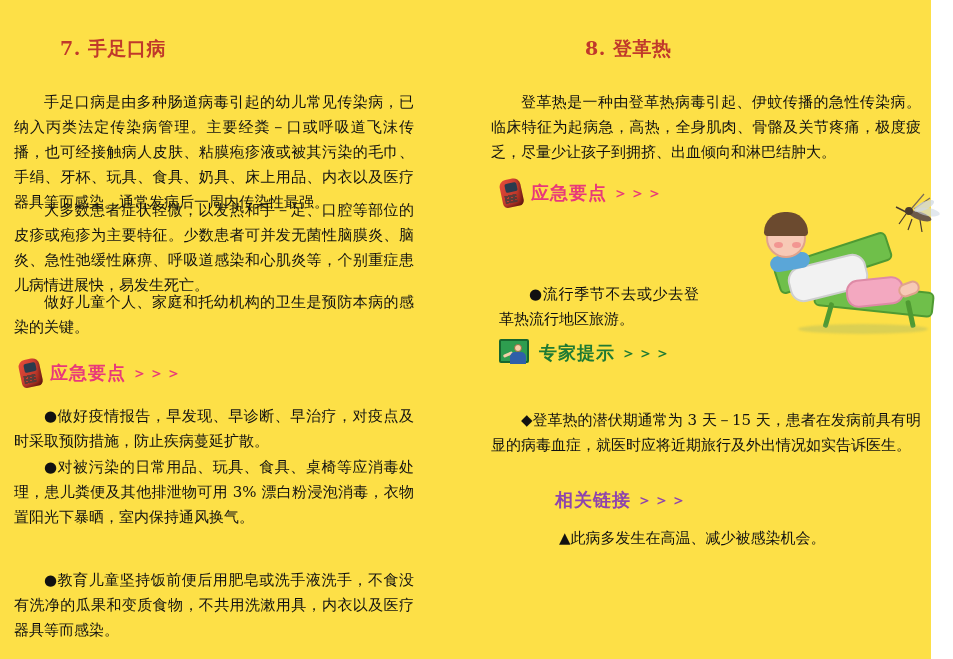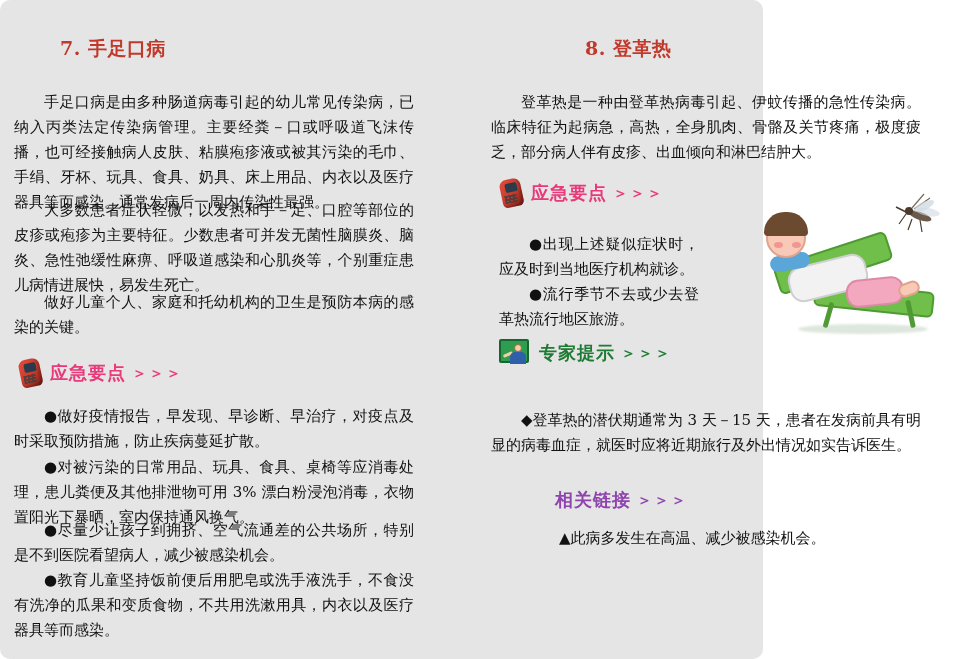--- a/index.html
+++ b/index.html
@@ -7,24 +7,23 @@
     margin: 0;
     padding: 0;
     width: 953px;
     height: 659px;
     background: #ffffff;
     font-family: "DejaVu Sans", "Liberation Sans", sans-serif;
     overflow: hidden;
   }
   .page {
     position: relative;
-    width: 763px;
+    width: 931px;
     height: 659px;
-    background: #e5e5e5;
-    border-radius: 10px;
+    background: #fde047;
   }
   .col {
     position: absolute;
     top: 0;
     height: 659px;
   }
   .col-left { left: 0; width: 476px; }
   .col-right { left: 477px; width: 476px; }
 
   .section-title {
@@ -307,30 +306,29 @@
         <span class="keys"></span>
       </span>
       <span class="banner-label">应急要点</span>
       <span class="arrows">＞＞＞</span>
     </div>
 
     <div class="body-text para-left indent" style="top: 404px;">●做好疫情报告，早发现、早诊断、早治疗，对疫点及时采取预防措施，防止疾病蔓延扩散。</div>
 
     <div class="body-text para-left indent" style="top: 455px;">●对被污染的日常用品、玩具、食具、桌椅等应消毒处理，患儿粪便及其他排泄物可用 3% 漂白粉浸泡消毒，衣物置阳光下暴晒，室内保持通风换气。</div>
 
-    <div class="body-text para-left indent" style="top: 518px;">●尽量少让孩子到拥挤、空气流通差的公共场所，特别是不到医院看望病人，减少被感染机会。</div>
 
     <div class="body-text para-left indent" style="top: 568px;">●教育儿童坚持饭前便后用肥皂或洗手液洗手，不食没有洗净的瓜果和变质食物，不共用洗漱用具，内衣以及医疗器具等而感染。</div>
   </div>
 
   <div class="col col-right">
 
     <div class="section-title title-right">8. 登革热</div>
 
-    <div class="body-text para-right indent" style="top: 90px;">登革热是一种由登革热病毒引起、伊蚊传播的急性传染病。临床特征为起病急，高热，全身肌肉、骨骼及关节疼痛，极度疲乏，部分病人伴有皮疹、出血倾向和淋巴结肿大。</div>
+    <div class="body-text para-right indent" style="top: 90px;">登革热是一种由登革热病毒引起、伊蚊传播的急性传染病。临床特征为起病急，高热，全身肌肉、骨骼及关节疼痛，极度疲乏，尽量少让孩子到拥挤、出血倾向和淋巴结肿大。</div>
 
     <div class="banner banner-pink" style="left: 22px; top: 178px;">
       <span class="icon-phone">
         <span class="handset"></span>
         <span class="screen"></span>
         <span class="keys"></span>
       </span>
       <span class="banner-label">应急要点</span>
       <span class="arrows">＞＞＞</span>
     </div>
@@ -353,21 +351,20 @@
       <span class="ill-pants"></span>
       <span class="ill-foot"></span>
       <span class="ill-scarf"></span>
       <span class="ill-head"></span>
       <span class="ill-hair"></span>
       <span class="ill-cheek"></span>
       <span class="ill-cheek2"></span>
       <span class="ill-shadow"></span>
     </div>
 
-    <div class="body-text indent" style="left: 22px; top: 232px; width: 200px;">●出现上述疑似症状时，应及时到当地医疗机构就诊。</div>
 
     <div class="body-text indent" style="left: 22px; top: 282px; width: 200px;">●流行季节不去或少去登革热流行地区旅游。</div>
 
     <div class="banner banner-green" style="left: 22px; top: 338px;">
       <span class="icon-teacher">
         <span class="board"></span>
         <span class="arm"></span>
         <span class="person-body"></span>
         <span class="person-head"></span>
       </span>

